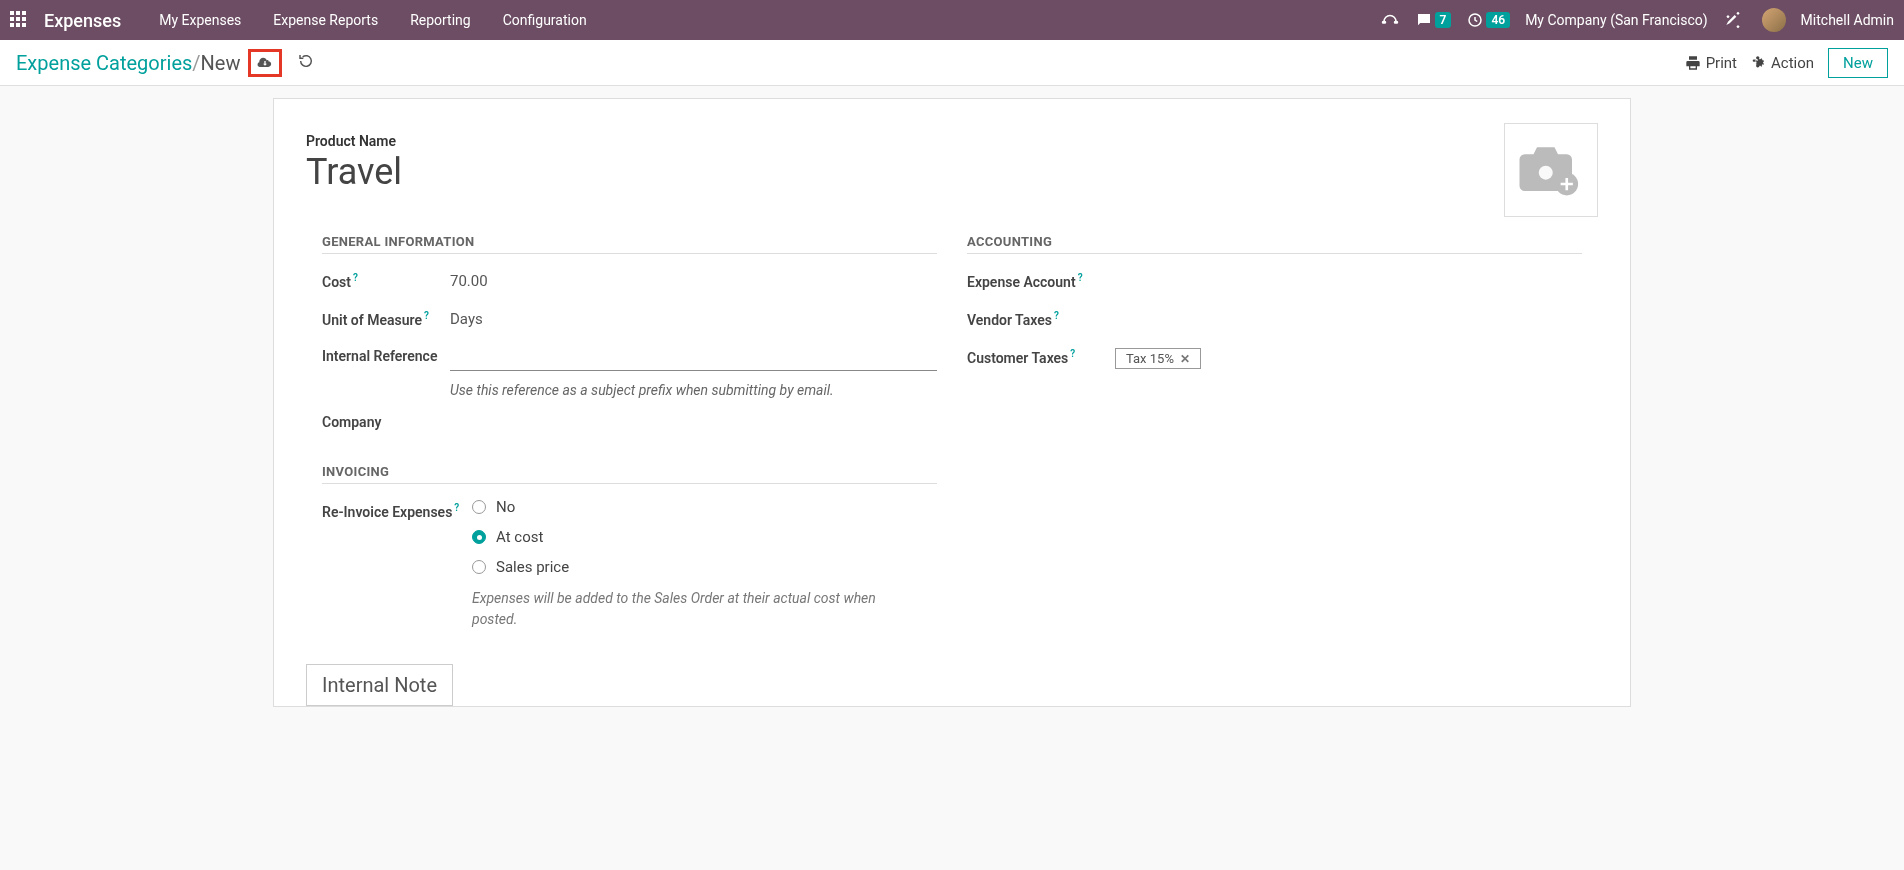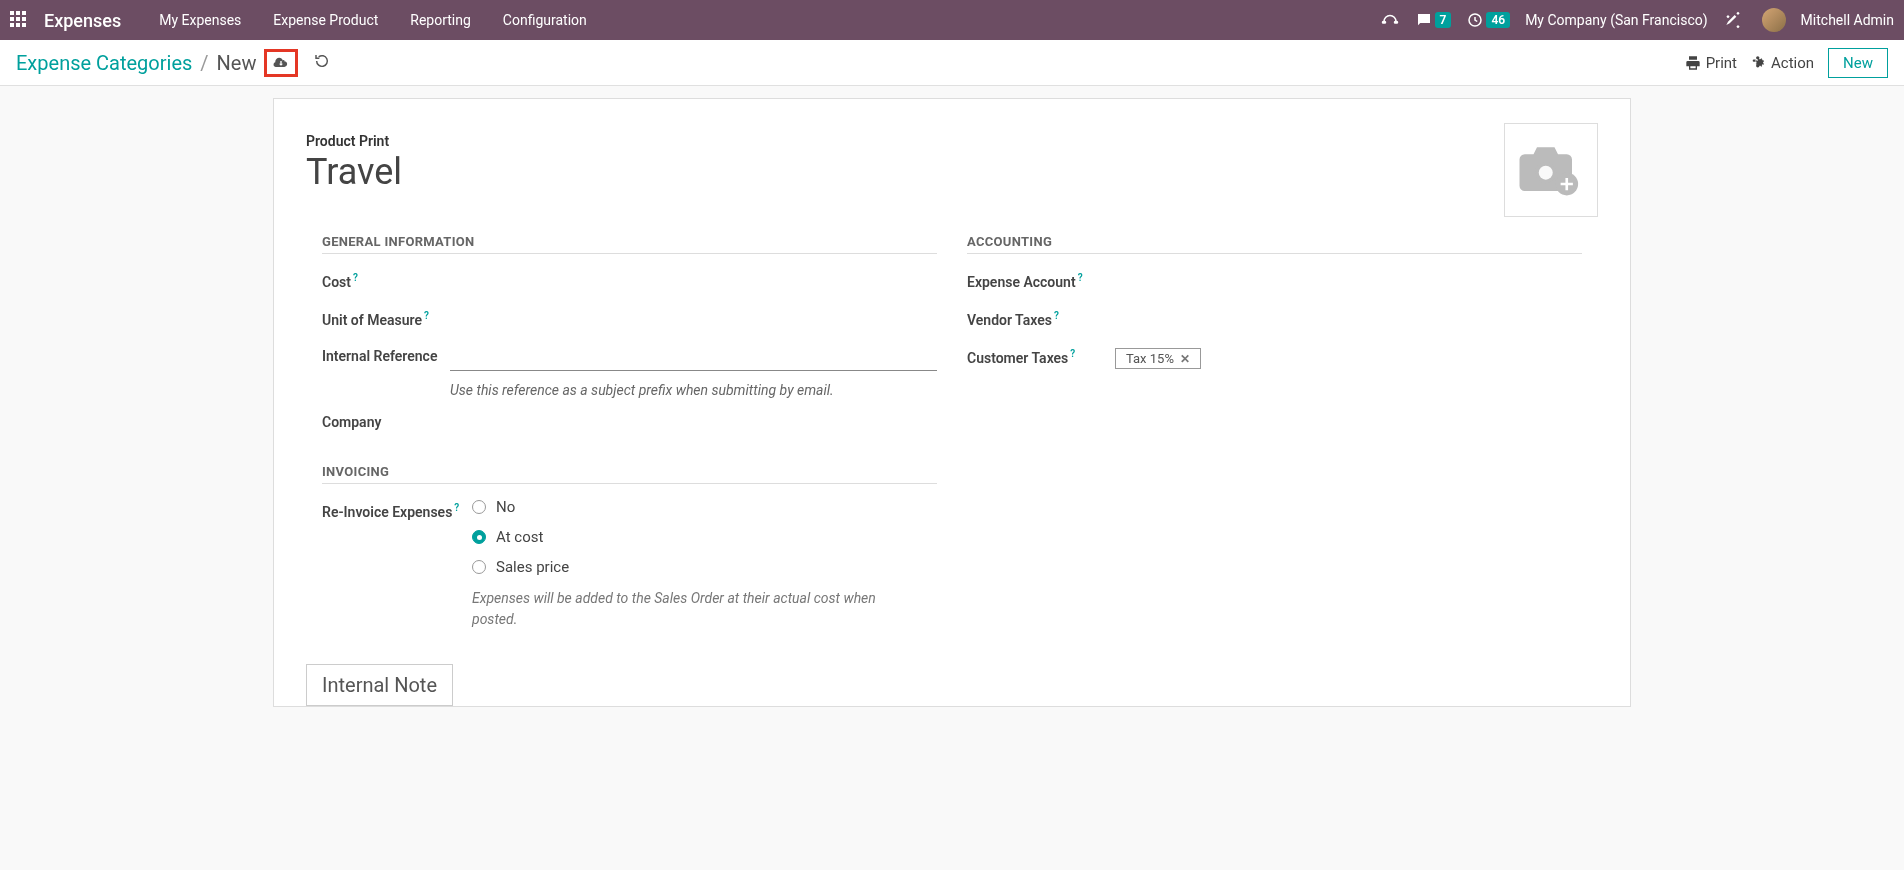--- a/index.html
+++ b/index.html
@@ -15,21 +15,21 @@
 .nav-right { margin-left: auto; display: flex; align-items: center; gap: 15px; }
 .nav-icon { width: 20px; height: 20px; display:flex; align-items:center; justify-content:center; cursor:pointer; color:#fff; }
 .badge-wrap { display:flex; align-items:center; cursor:pointer; }
 .badge { background:#00a09d; color:#fff; font-size:12px; padding:0 5px; border-radius:3px; margin-left:2px; font-weight:600; line-height:16px; }
 .company { font-size:14px; cursor:pointer; }
 .avatar { width:24px; height:24px; border-radius:50%; background: linear-gradient(135deg,#d4a574,#8b6f47); margin-left:4px; }
 .username { font-size:14px; cursor:pointer; }
 
 
 .action-bar { background:#fff; height:46px; display:flex; align-items:center; padding:0 16px; border-bottom:1px solid #e0e0e0; }
-.breadcrumb { display:flex; align-items:center; font-size:20px; color:#666; gap:8px; }
+.breadcrumb { display:flex; align-items:center; font-size:20px; color:#666; gap:0; }
 .breadcrumb-link { color:#00a09d; cursor:pointer; }
 .breadcrumb-sep { color:#999; }
 .breadcrumb-current { color:#555; }
 .save-btn { margin-left:8px; border:3px solid #e43725; padding:3px 5px; cursor:pointer; display:flex; align-items:center; justify-content:center; }
 .discard-btn { margin-left:12px; cursor:pointer; padding:4px; color:#555; }
 .action-right { margin-left:auto; display:flex; align-items:center; gap:14px; }
 .action-item { font-size:15px; color:#444; cursor:pointer; display:flex; align-items:center; gap:5px; }
 .new-btn { border:1px solid #00a09d; color:#00a09d; padding:5px 14px; font-size:15px; cursor:pointer; background:#fff; }
 
 
@@ -80,21 +80,21 @@
         <span></span>
         <span></span>
         <span></span>
         <span></span>
         <span></span>
         <span></span>
         <span></span>
     </div>
     <div class="brand">Expenses</div>
     <div class="nav-link">My Expenses</div>
-    <div class="nav-link">Expense Product</div>
+    <div class="nav-link">Expense Reports</div>
     <div class="nav-link">Reporting</div>
     <div class="nav-link">Configuration</div>
   </div>
   <div class="nav-right">
     <div class="nav-icon">
       <svg width="18" height="18" viewBox="0 0 24 24" fill="none" stroke="#fff" stroke-width="2">
           <path d="M4 14 a8 8 0 0 1 16 0"></path>
           <rect x="2" y="14" width="4" height="2" rx="1" fill="#fff"></rect>
           <rect x="18" y="14" width="4" height="2" rx="1" fill="#fff"></rect>
         </svg>
@@ -156,44 +156,46 @@
           <path d="M19.4 13l1.6.9-1 1.7-1.6-.9a7 7 0 0 1-1.4 1.4l.9 1.6-1.7 1-.9-1.6a7 7 0 0 1-2 0l-.9 1.6-1.7-1 .9-1.6a7 7 0 0 1-1.4-1.4l-1.6.9-1-1.7 1.6-.9a7 7 0 0 1 0-2l-1.6-.9 1-1.7 1.6.9a7 7 0 0 1 1.4-1.4l-.9-1.6 1.7-1 .9 1.6a7 7 0 0 1 2 0l.9-1.6 1.7 1-.9 1.6a7 7 0 0 1 1.4 1.4l1.6-.9 1 1.7-1.6.9a7 7 0 0 1 0 2z" fill="#444"></path>
         </svg>
       <span>Action</span>
     </div>
     <div class="new-btn">New</div>
   </div>
 </div>
 
 <div class="content-wrap">
   <div class="sheet">
-    <div class="product-label">Product Print</div>
+    <div class="product-label">Product Name</div>
     <div class="product-name">Travel</div>
 
     <div class="image-box">
       <svg class="image-placeholder" width="70" height="58" viewBox="0 0 80 64">
         <path fill="#bbb" d="M10 14h48a6 6 0 0 1 6 6v30a6 6 0 0 1-6 6H10a6 6 0 0 1-6-6V20a6 6 0 0 1 6-6zm14-8h20l4 8H20l4-8z"></path>
         <circle cx="34" cy="35" r="12" fill="#bbb"></circle>
         <circle cx="34" cy="35" r="8" fill="#f9f9f9"></circle>
         <circle cx="58" cy="48" r="13" fill="#bbb"></circle>
         <path d="M58 41v14M51 48h14" stroke="#fff" stroke-width="3"></path>
       </svg>
     </div>
 
     <div class="columns">
 
       <div class="col">
         <div class="section-title">GENERAL INFORMATION</div>
 
         <div class="field-row">
           <div class="field-label"><span>Cost</span><span class="help-q">?</span></div>
+          <div class="field-value">70.00</div>
         </div>
 
         <div class="field-row">
           <div class="field-label"><span>Unit of Measure</span><span class="help-q">?</span></div>
+          <div class="field-value">Days</div>
         </div>
 
         <div class="field-row">
           <div class="field-label">Internal Reference</div>
           <input class="field-input" value="" style="">
         </div>
         <div class="field-hint">Use this reference as a subject prefix when submitting by email.</div>
 
         <div class="field-row" style="margin-top:12px;">
           <div class="field-label">Company</div>

